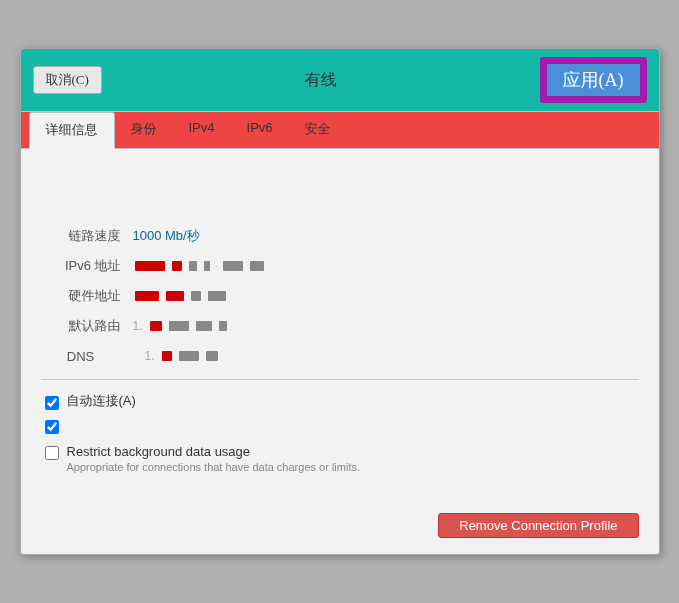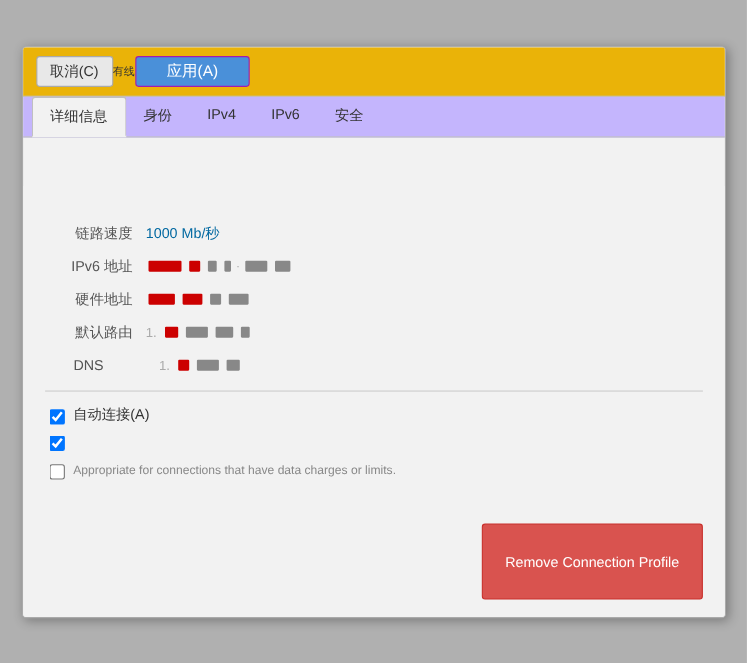--- a/index.html
+++ b/index.html
@@ -15,54 +15,56 @@
     }
     .dialog {
       background: #f2f2f2;
       border: 1px solid #aaa;
       border-radius: 4px;
       width: 640px;
       box-shadow: 2px 2px 10px rgba(0,0,0,0.3);
       overflow: hidden;
     }
     .dialog-header {
-      background: #eab308;
+      background: #14b8a6;
       border-bottom: 1px solid #c0c0c0;
       display: flex;
       align-items: center;
+      justify-content: space-between;
       padding: 8px 12px;
+      font-family: Liberation Serif, serif;
     }
     .cancel-btn {
       background: #e8e8e8;
       border: 1px solid #aaa;
       border-radius: 3px;
       padding: 4px 12px;
       cursor: pointer;
       font-size: 13px;
       font-family: inherit;
       color: #333;
     }
     .dialog-title {
-      font-size: 10px;
+      font-size: 16px;
       color: #333;
       font-weight: normal;
     }
     .apply-btn {
       background: #4a90d9;
-      border: 1px solid #a21caf;
+      border: 7px solid #a21caf;
       border-radius: 3px;
-      padding: 4px 28px;
-      cursor: pointer;
-      font-size: 14px;
+      padding: 4px 16px;
+      cursor: pointer;
+      font-size: 18px;
       font-family: inherit;
       color: white;
     }
     .tabs {
       display: flex;
-      background: #c4b5fd;
+      background: #ef4444;
       border-bottom: 1px solid #c0c0c0;
       padding: 0 8px;
     }
     .tab {
       padding: 8px 16px;
       cursor: pointer;
       font-size: 13px;
       color: #333;
       border-bottom: 2px solid transparent;
       margin-bottom: -1px;
@@ -158,21 +160,21 @@
     .bottom-bar {
       display: flex;
       justify-content: flex-end;
       padding: 10px 20px 16px 20px;
       background: #f2f2f2;
     }
     .remove-btn {
       background: #d9534f;
       border: 1px solid #c9302c;
       border-radius: 3px;
-      padding: 26px 20px;
+      padding: 4px 20px;
       cursor: pointer;
       font-size: 13px;
       font-family: inherit;
       color: white;
     }
   </style>
 </head>
 <body>
 
 <div class="dialog">
@@ -250,20 +252,21 @@
       <span class="checkbox-label">自动连接(A)</span>
     </div>
 
     <div class="checkbox-row">
       <input type="checkbox" checked="" style="">
     </div>
 
     <div class="restrict-section">
       <input type="checkbox" style="">
       <div class="restrict-text-block">
+        <span class="restrict-title">Restrict background data usage</span>
         <span class="restrict-subtitle">Appropriate for connections that have data charges or limits.</span>
       </div>
     </div>
 
   </div>
 
   <div class="bottom-bar">
     <button class="remove-btn">Remove Connection Profile</button>
   </div>
 </div>

